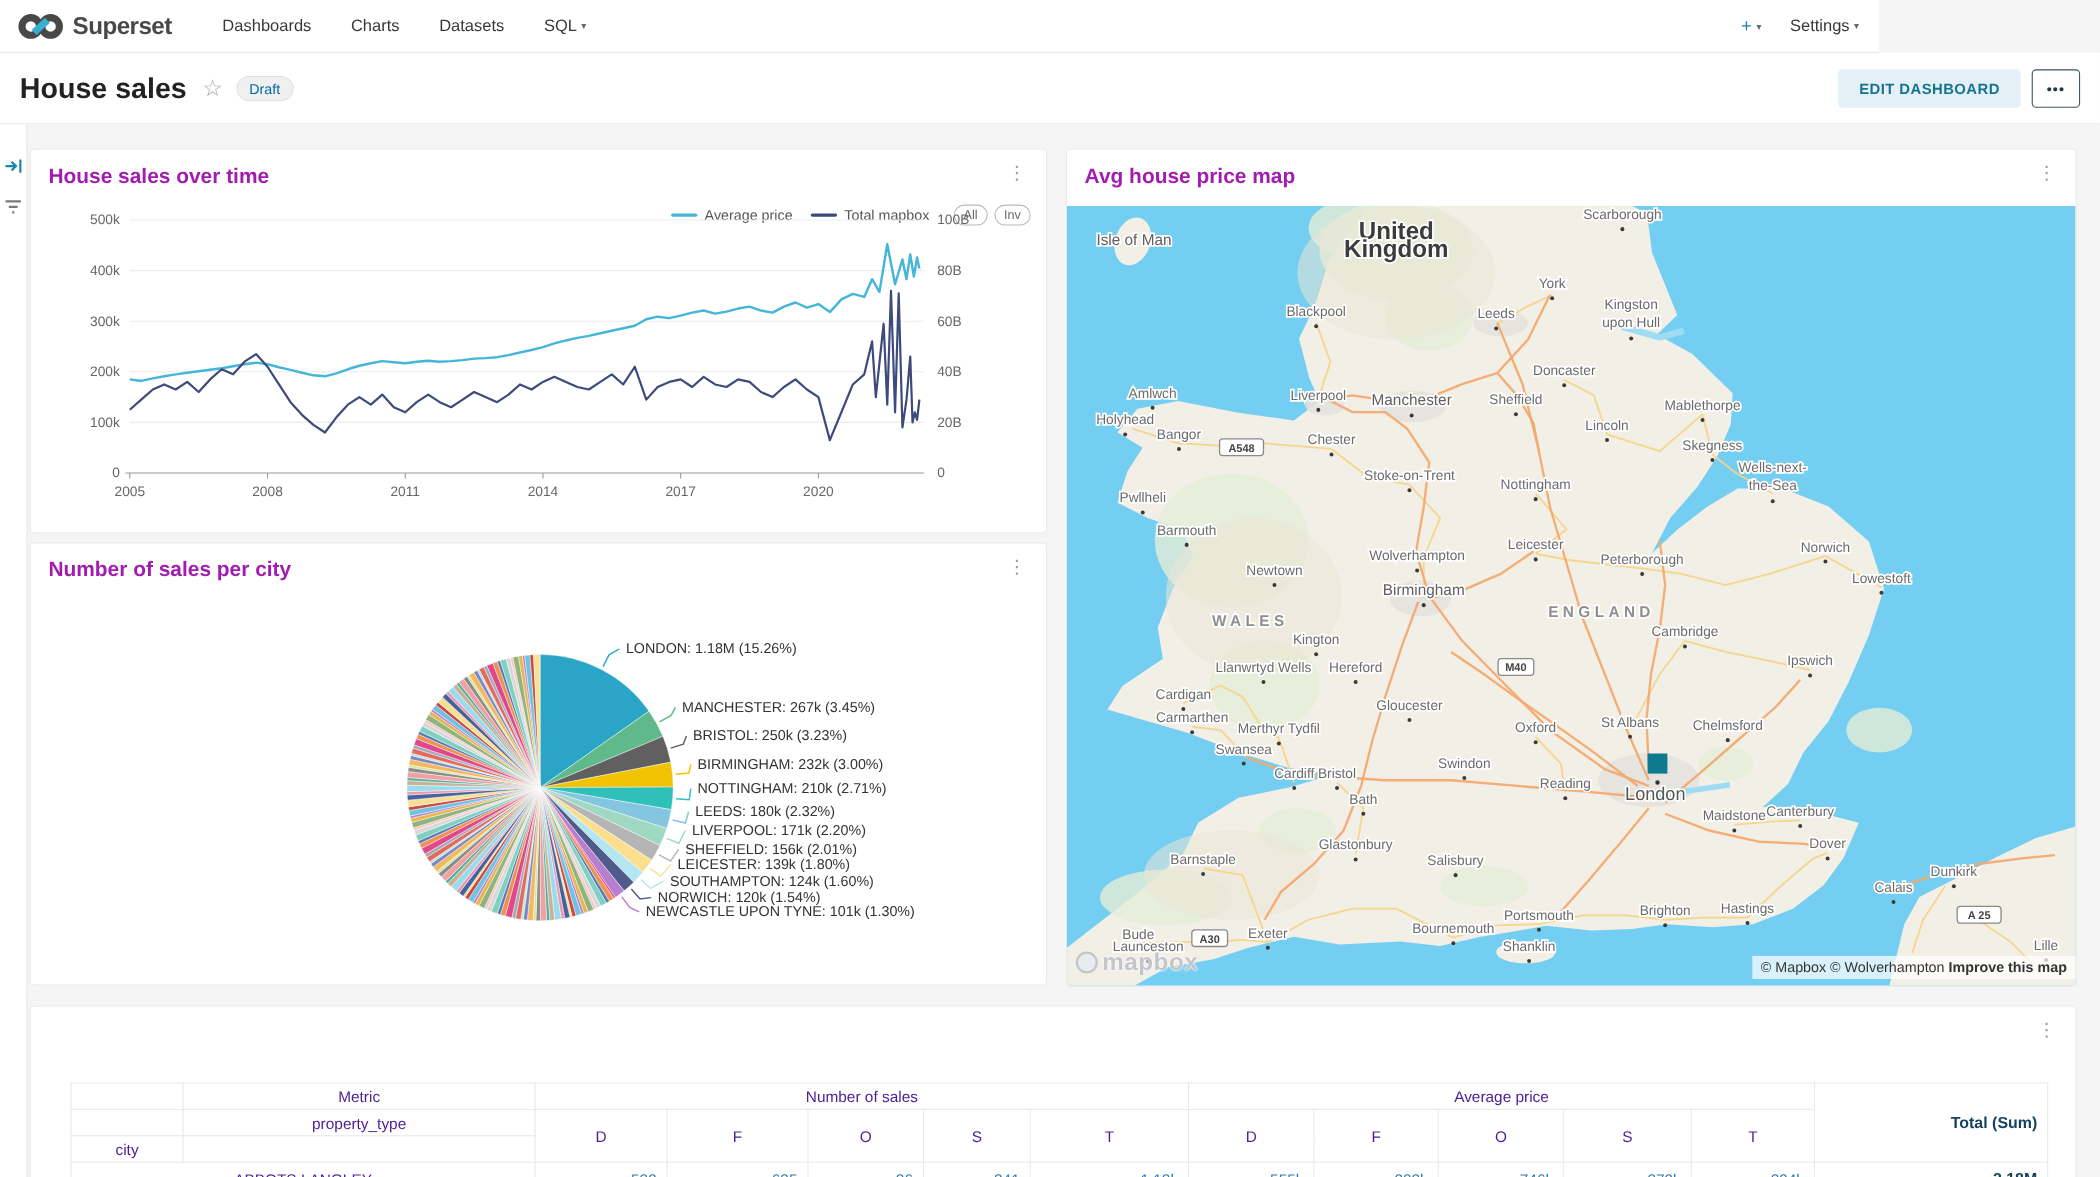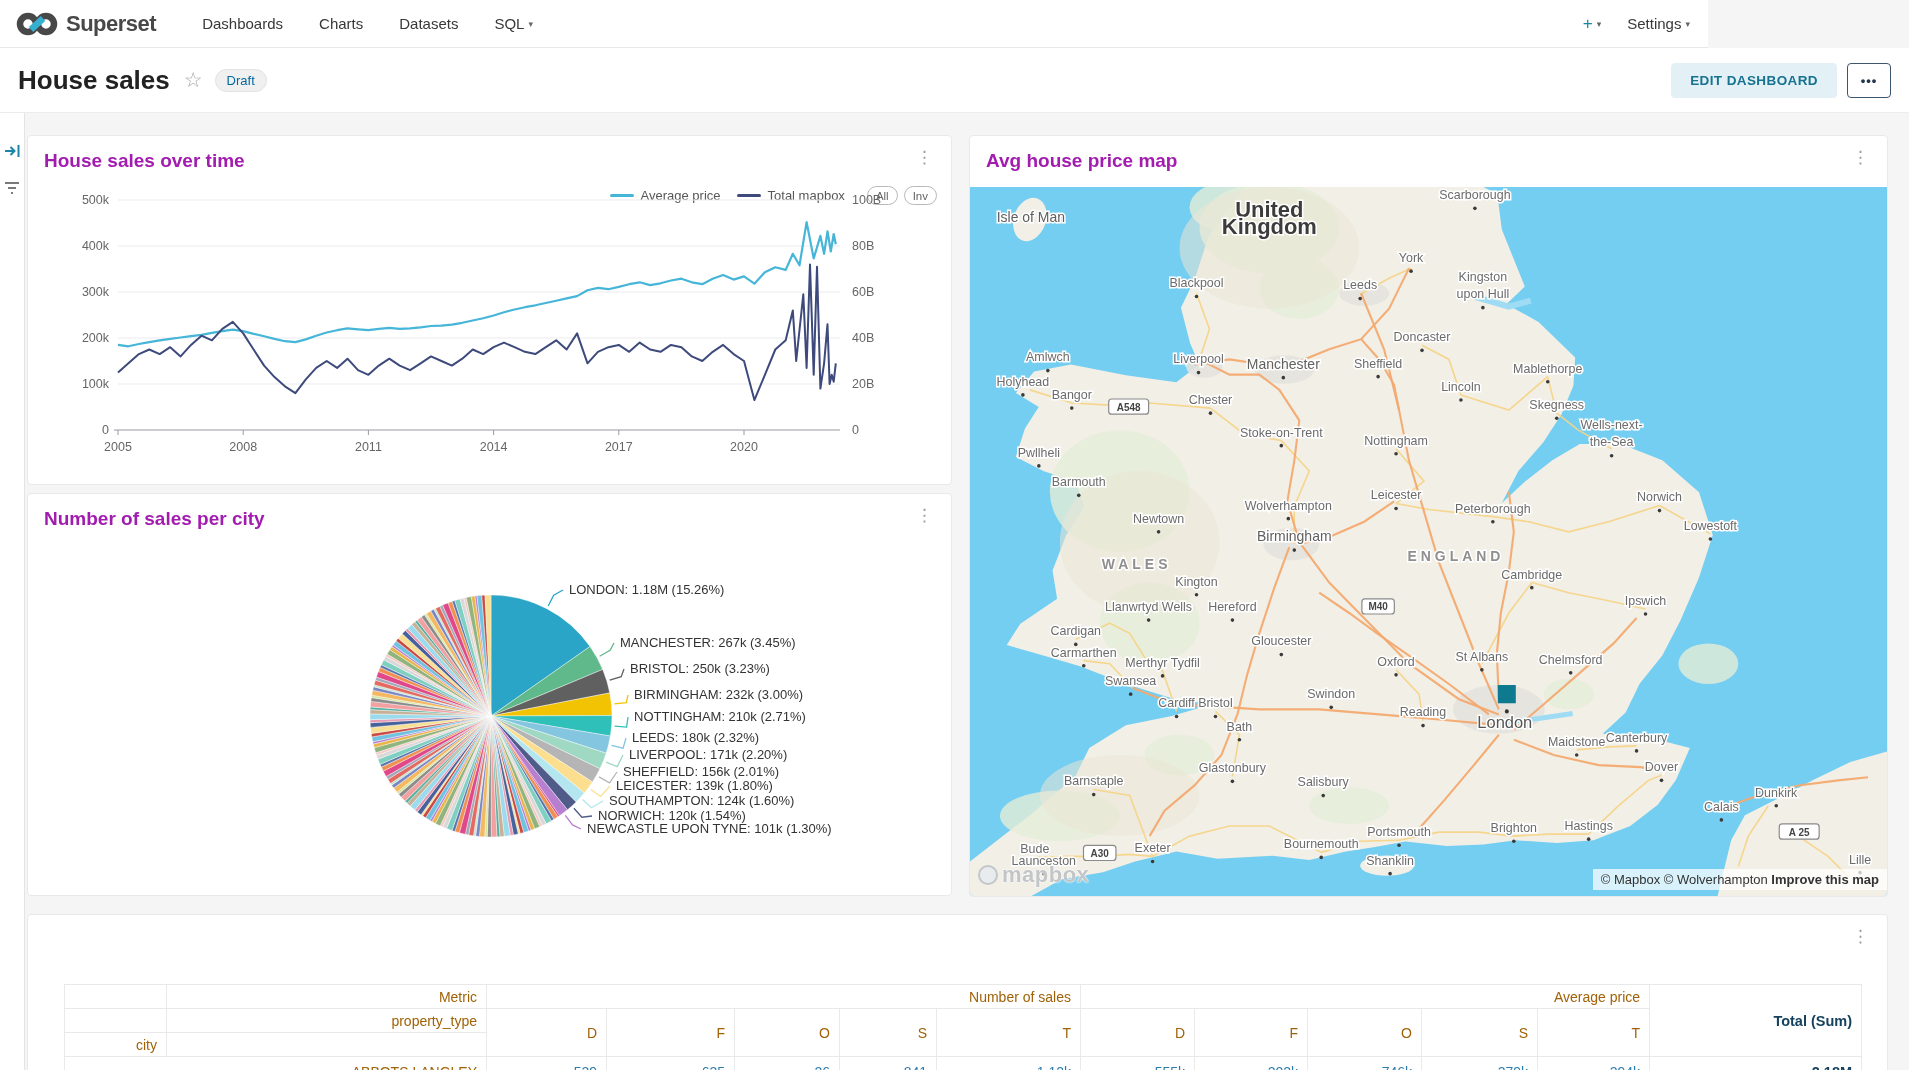--- a/index.html
+++ b/index.html
@@ -56,21 +56,21 @@
   .map-attrib b { font-weight:700;text-align:right; }
   .mapbox-logo { position:absolute; left:8px; bottom:8px; display:flex; align-items:center; gap:4px;
     font-size:22px; font-weight:700; color:#c3c6c9; letter-spacing:0.5px;
     text-shadow:0 0 2px #fff, 0 0 2px #fff; }
   .mapbox-logo .mb-circle { width:20px; height:20px; border-radius:50%; background:#e9ecee;
     border:2px solid #c3c6c9; display:inline-block; }
   
   .table-wrap { position:absolute; left:36px; top:69px; }
   table.pivot { border-collapse:collapse; table-layout:fixed; width:1797px; background:#fff; }
   .pivot th, .pivot td { border:1px solid #e9e9e9; padding:2px 9px; font-size:14px; font-weight:400;
-    color:#a16207; text-align:right; overflow:hidden; white-space:nowrap; }
+    color:#4c1d95; text-align:center; overflow:hidden; white-space:nowrap; }
   .pivot tr.hrow { height:24px; }
   .pivot tr.drow { height:30px; }
   .pivot .num { text-align:right; color:#2b7cab; }
   .pivot .total-cell { text-align:right; font-weight:700; color:#15425e; font-size:14.5px; vertical-align:middle; }
   .pivot .subcol { vertical-align:middle; }
   svg text { font-family:"Liberation Sans", sans-serif; }
 </style>
 </head>
 <body>
 

